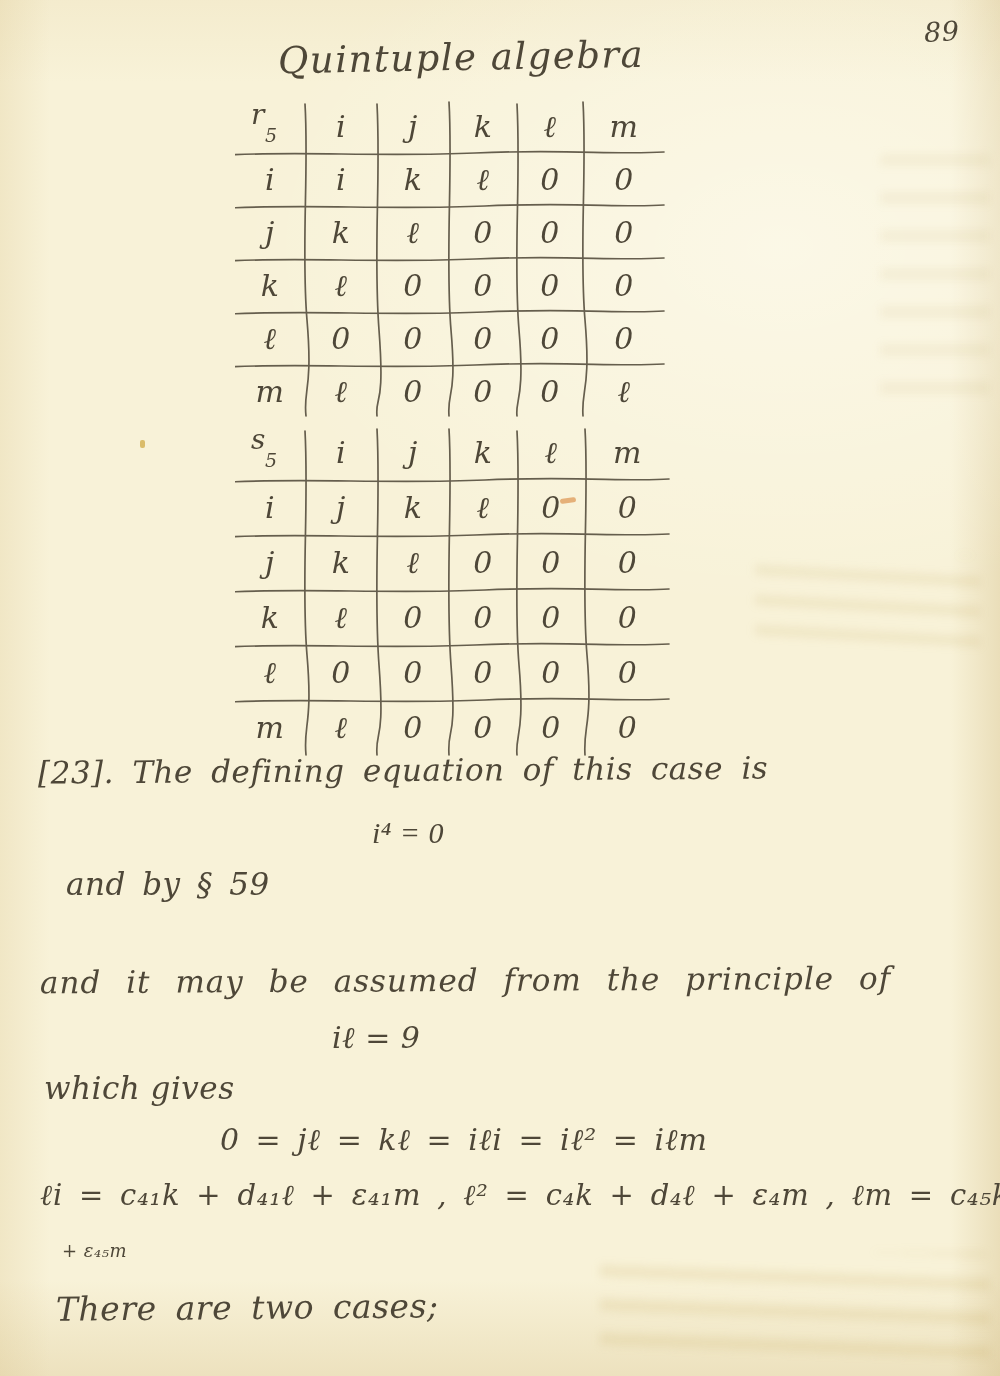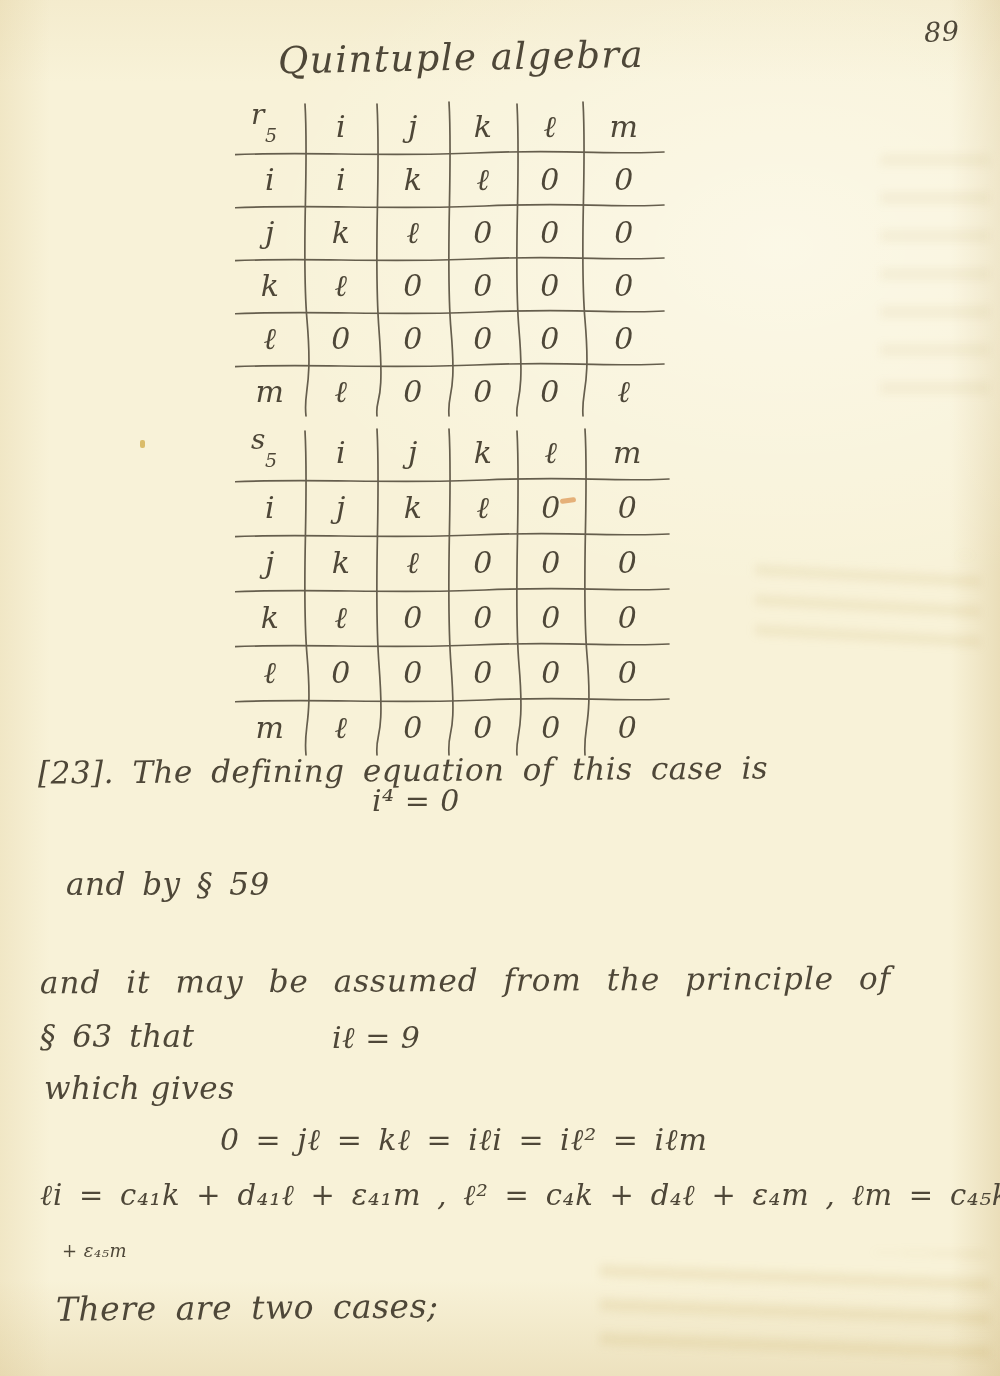--- a/index.html
+++ b/index.html
@@ -177,26 +177,25 @@
       <span class="cell lbl">m</span>
       <span class="cell">ℓ</span>
       <span class="cell">0</span>
       <span class="cell">0</span>
       <span class="cell">0</span>
       <span class="cell">0</span>
     </div>
   </div>
 
   <div class="abs hw bodyline" style="left:38px;top:752px;word-spacing:8px;transform:rotate(-0.4deg);">[23].  The defining equation of this case is</div>
-  <div class="abs hw eq" style="left:372px;top:783px;">i⁴ = 0</div>
+  <div class="abs hw eq" style="left:372px;top:816px;font-family:Liberation Serif, serif;">i⁴ = 0</div>
 
   <div class="abs hw bodyline" style="left:44px;top:866px;word-spacing:6px;margin-left:22px;">and by § 59</div>
 
   <div class="abs hw bodyline" style="left:40px;top:962px;word-spacing:14px;letter-spacing:1px;transform:rotate(-0.3deg);">and it may be assumed from the principle of</div>
-  <div class="abs hw bodyline" style="left:40px;top:1018px;word-spacing:6px;">§ 63 that</div>
   <div class="abs hw eq" style="left:332px;top:1020px;">iℓ = 9</div>
 
   <div class="abs hw bodyline" style="left:44px;top:1070px;">which gives</div>
   <div class="abs hw eq" style="left:220px;top:1122px;word-spacing:5px;letter-spacing:1px;">0 = jℓ = kℓ = iℓi = iℓ² = iℓm</div>
 
   <div class="abs hw eq" style="left:40px;top:1178px;font-size:29px;word-spacing:6px;letter-spacing:.8px;">ℓi = c₄₁k + d₄₁ℓ + ε₄₁m ,   ℓ² = c₄k + d₄ℓ + ε₄m ,  ℓm = c₄₅k + d₄₅ℓ</div>
   <div class="abs hw eq" style="left:62px;top:1240px;font-size:18px;">+ ε₄₅m</div>
 
   <div class="abs hw bodyline" style="left:56px;top:1288px;font-size:33px;word-spacing:8px;transform:rotate(-0.5deg);">There are two cases;</div>
 

